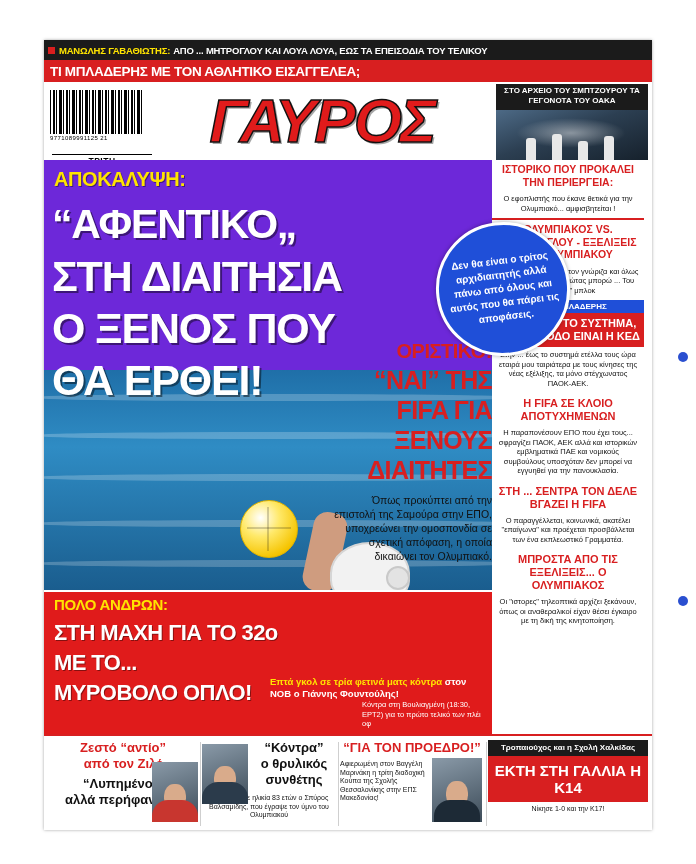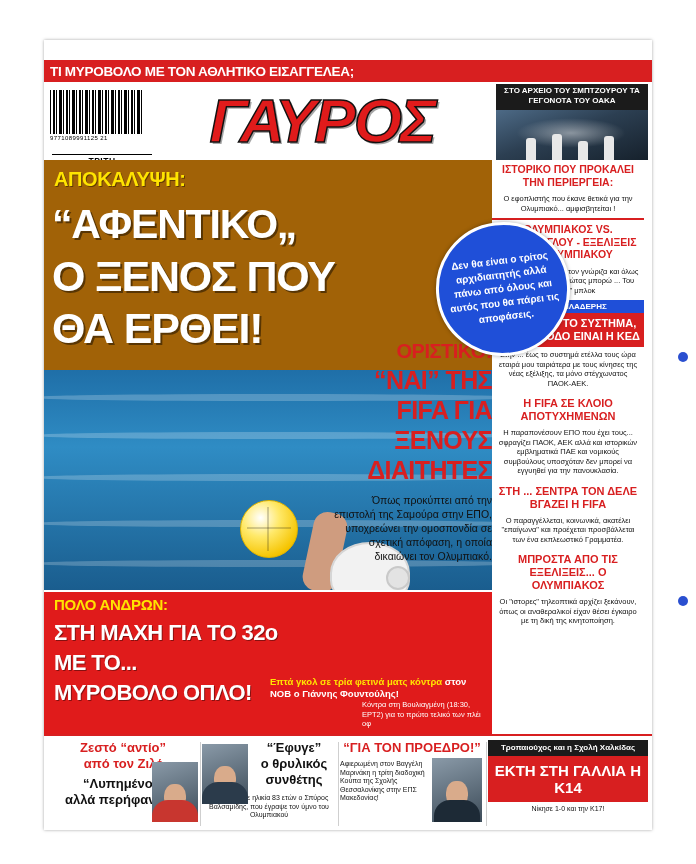--- a/index.html
+++ b/index.html
@@ -173,21 +173,21 @@
   .top-right-photo .fig {
     position: absolute; bottom: 0; width: 10px; height: 22px;
     background: #e8e8e8; border-radius: 3px 3px 0 0;
   }
 
   
   .main-left {
     position: absolute;
     left: 0; top: 120px;
     width: 448px; height: 430px;
-    background: #a16207;
+    background: #6d28d9;
     overflow: hidden;
   }
   .water-photo {
     position: absolute;
     left: 0; bottom: 0;
     width: 448px; height: 220px;
     background: linear-gradient(180deg,#1f6fa8 0%, #2f8cc4 35%, #1a5d8e 100%);
     overflow: hidden;
   }
   .water-photo .ripple {
@@ -460,23 +460,28 @@
 </head>
 <body>
 
 <div class="page">
 
   <div class="side-dot" style="left:678px; top:352px;"></div>
   <div class="side-dot" style="left:678px; top:596px;"></div>
 
   <div class="paper">
 
+    <div class="top-strip">
+      <div class="bullet-sq"></div>
+      <div class="name">ΜΑΝΩΛΗΣ ΓΑΒΑΘΙΩΤΗΣ:</div>
+      <div class="rest">ΑΠΟ ... ΜΗΤΡΟΓΛΟΥ ΚΑΙ ΛΟΥΑ ΛΟΥΑ, ΕΩΣ ΤΑ ΕΠΕΙΣΟΔΙΑ ΤΟΥ ΤΕΛΙΚΟΥ</div>
+    </div>
 
     <div class="second-strip">
-      <span>ΤΙ ΜΥΡΟΒΟΛΟ ΜΕ ΤΟΝ ΑΘΛΗΤΙΚΟ ΕΙΣΑΓΓΕΛΕΑ;</span>
+      <span>ΤΙ ΜΠΛΑΔΕΡΗΣ ΜΕ ΤΟΝ ΑΘΛΗΤΙΚΟ ΕΙΣΑΓΓΕΛΕΑ;</span>
     </div>
 
     <div class="masthead">
       <div class="barcode"></div>
       <div class="barcode-num">9771089991125  21</div>
       <div class="dateblock">
         <div class="day">ΤΡΙΤΗ</div>
         <div class="date">22 ΜΑΪΟΥ 2018</div>
         <div class="sub">Καθημερινή Αθλητική Εφημερίδα</div>
       </div>
@@ -497,20 +502,21 @@
         <div class="ripple" style="top:24px;"></div>
         <div class="ripple" style="top:62px;"></div>
         <div class="ripple" style="top:104px;"></div>
         <div class="ripple" style="top:150px;"></div>
         <div class="ripple" style="top:190px;"></div>
       </div>
 
       <div class="reveal-tag">ΑΠΟΚΑΛΥΨΗ:</div>
       <div class="head-lines">
         <div class="l1">“ΑΦΕΝΤΙΚΟ„</div>
+        <div>ΣΤΗ ΔΙΑΙΤΗΣΙΑ</div>
         <div>Ο ΞΕΝΟΣ ΠΟΥ</div>
         <div>ΘΑ ΕΡΘΕΙ!</div>
       </div>
 
       <div class="ball"></div>
       <div class="player">
         <div class="arm"></div>
 
         <div class="head"></div>
         <div class="cap">
@@ -587,21 +593,21 @@
           <div class="torso"></div>
         </div>
       </div>
 
       <div class="bcell b2">
         <div class="b-photo" style="left:0px; top:4px; width:46px; height:60px;">
           <div class="face"></div>
           <div class="torso" style="background:#2b3b4b;"></div>
         </div>
         <div style="margin-left:50px;">
-          <div class="b-title-black">“Έφυγε”</div>
+          <div class="b-title-black">“Κόντρα”</div>
           <div class="b-title-black">ο θρυλικός</div>
           <div class="b-title-black">συνθέτης</div>
         </div>
         <div class="b-body" style="margin-top:6px;">Απεβίωσε σε ηλικία 83 ετών ο Σπύρος Βαλσαμίδης, που έγραψε τον ύμνο του Ολυμπιακού</div>
       </div>
 
       <div class="bcell b3">
         <div class="b-title-red">“ΓΙΑ ΤΟΝ ΠΡΟΕΔΡΟ!”</div>
         <div class="b-photo" style="left:92px; top:18px; width:50px; height:64px;">
           <div class="face"></div>

